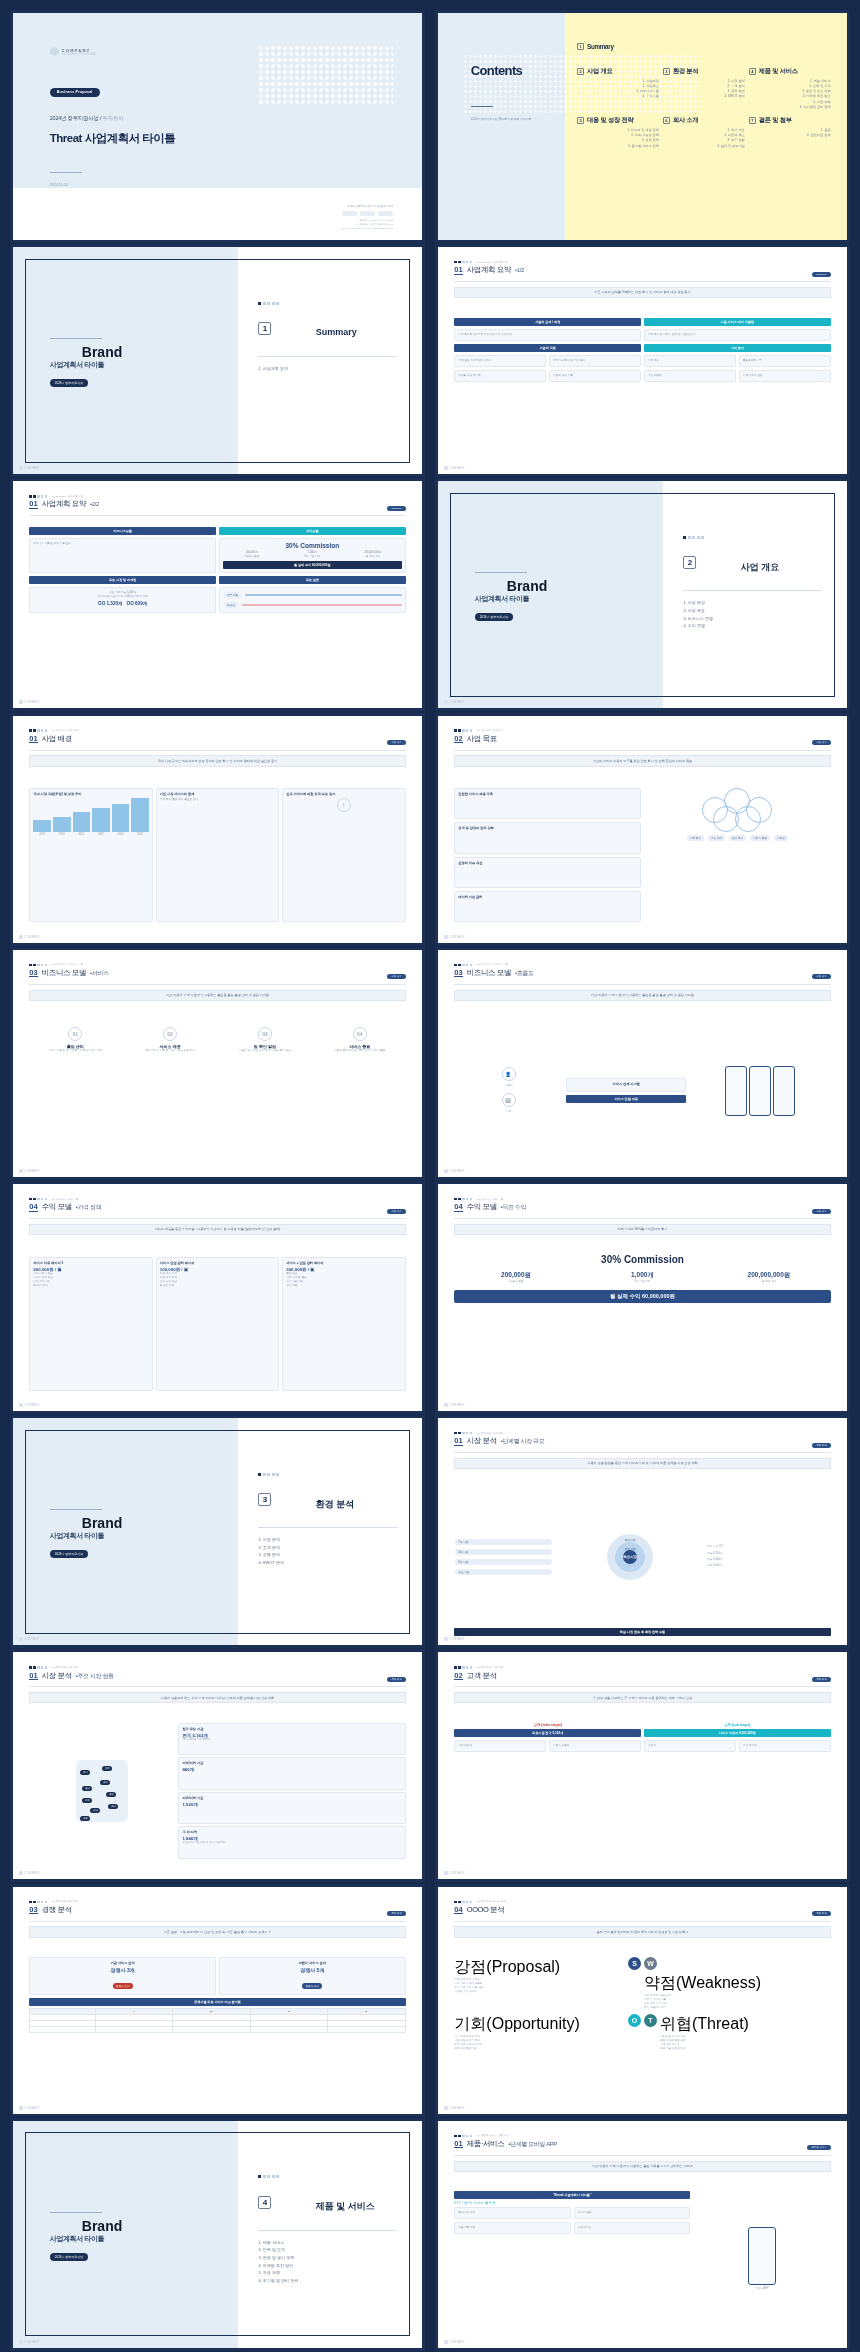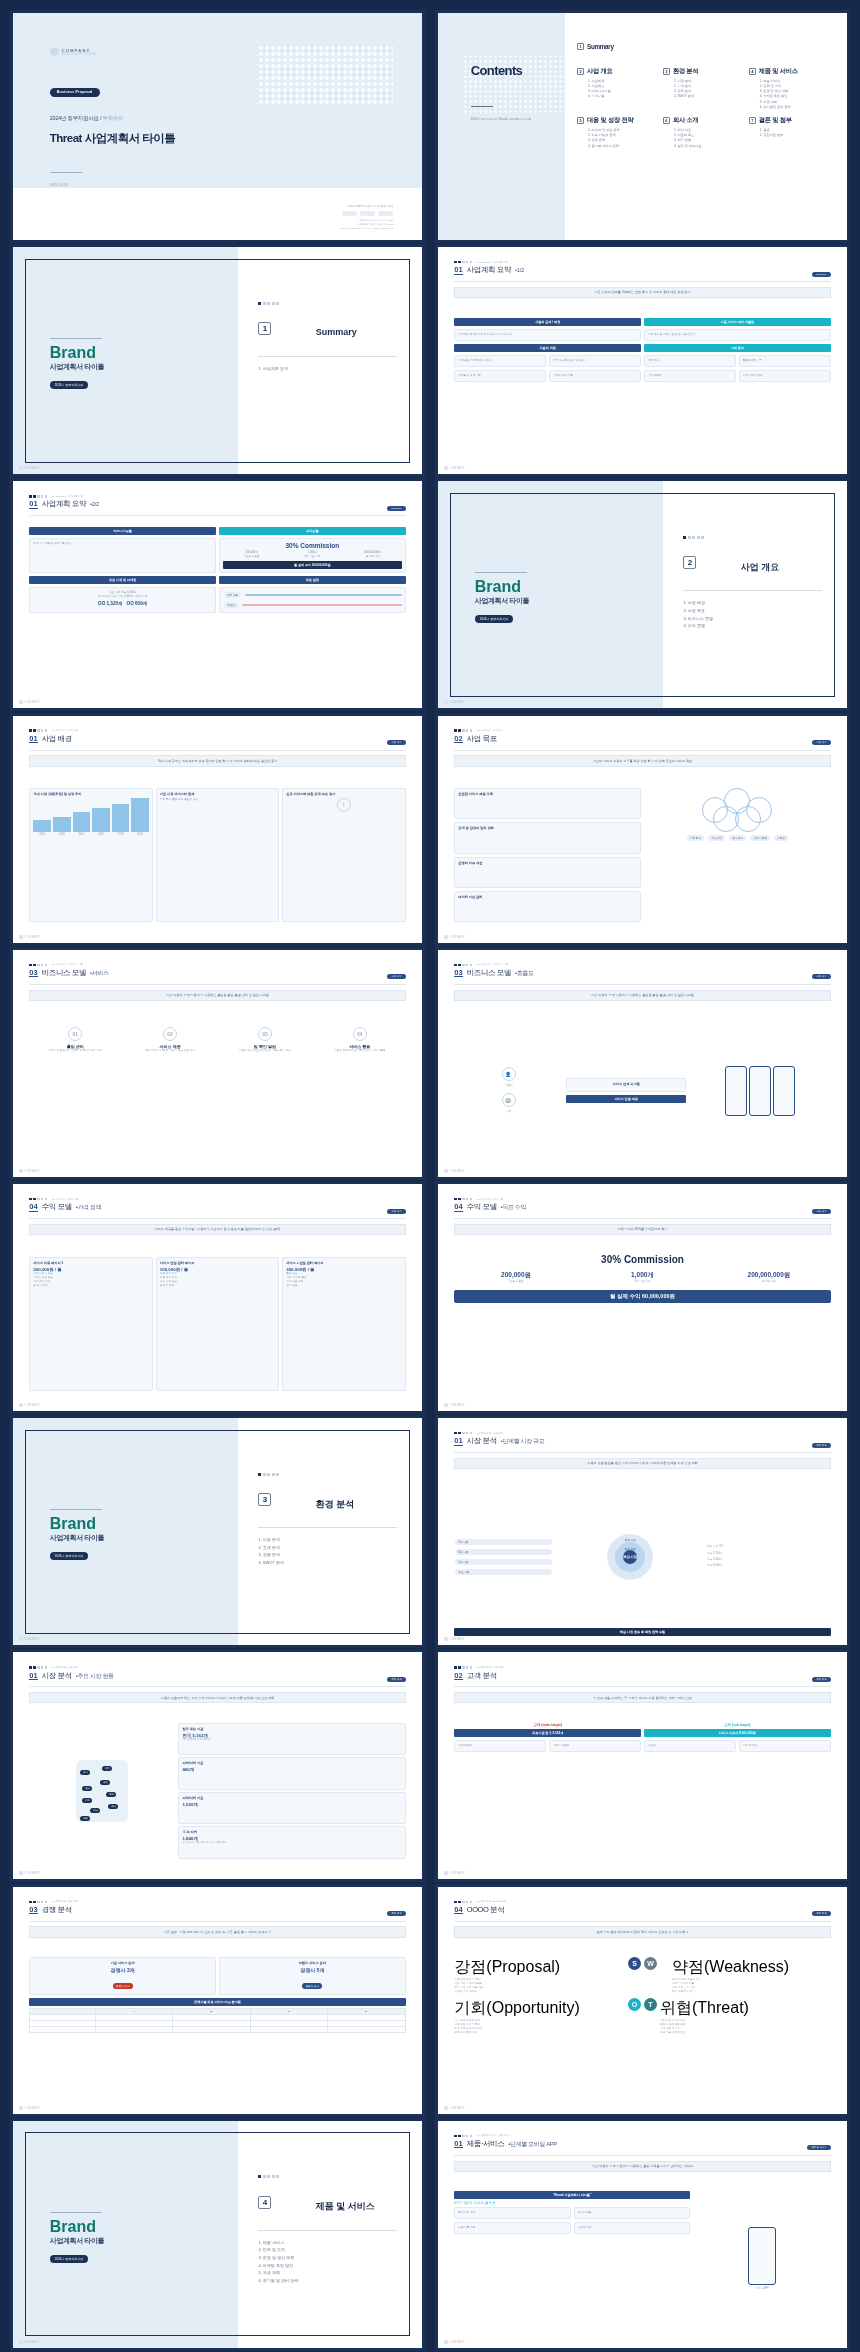--- a/index.html
+++ b/index.html
@@ -49,21 +49,21 @@
   .h1{ position:absolute; left:9%; top:52%; font-size:11.5px; font-weight:700; color:#16294a; letter-spacing:-.5px;}
   .rule{ position:absolute; left:9%; top:70%; width:32px; height:1px; background:#9fb0c4; }
   .dt{ position:absolute; left:9%; top:75%; font-size:3.6px; color:#8b9bb0; }
   .tfoot{ position:absolute; right:7%; bottom:4%; text-align:right; }
   .tfoot .l1{ font-size:3px; color:#8a9ab0; margin-bottom:3px;}
   .tfoot .badges{ display:flex; gap:3px; justify-content:flex-end; margin-bottom:3px;}
   .tfoot .badges i{ display:block; width:15px;height:5px;background:#e7edf4;border-radius:2px;}
   .tfoot .l2{ font-size:2.4px; color:#aab6c6; line-height:1.6;}
 
   
-  .cslide{ background:#ffffff; }
+  .cslide{ background:#fef9c3;text-align:right; }
   .cslide .leftcol{ position:absolute; left:0; top:0; bottom:0; width:31%; background:#e2edf5; }
   .cslide .dots{ position:absolute; left:6%; top:18%; width:58%; height:26%;
      background-image:radial-gradient(#ffffff 38%, transparent 40%); background-size:5px 5px; opacity:.9;}
   .cslide h2{ position:absolute; left:8%; top:22%; font-size:13px; font-weight:700; color:#16294a; letter-spacing:-.6px;}
   .cslide .cl{ position:absolute; left:8%; top:41%; width:22px;height:1.2px;background:#5d6f85;}
   .cslide .cs{ position:absolute; left:8%; top:46%; font-size:2.8px; color:#7e8fa4;}
   .cgrid{ position:absolute; left:34%; right:4%; top:13%; bottom:8%; }
   .crow{ display:grid; grid-template-columns:1fr 1fr 1fr; gap:0 4px; }
   .citem{ margin-bottom:6px; }
   .chead{ display:flex; align-items:center; gap:3px; margin-bottom:2.5px;}
@@ -73,21 +73,21 @@
   .clist{ padding-left:11px; }
   .clist div{ font-size:3.2px; color:#6e7e93; line-height:1.65; }
   .crow1{ margin-bottom:9px;}
 
   
   .dslide{ background:#fff; }
   .dslide .lp{ position:absolute; left:0;top:0;bottom:0;width:55%; background:#e2edf5;}
   .dslide .ib{ position:absolute; left:3%; top:5%; right:3%; bottom:5%; border:1px solid #1b3054;}
   .dslide .ttl{ position:absolute; left:9%; top:40%; }
   .dslide .ttl .ln{ width:52px;height:1px;background:#9fb0c4; margin-bottom:5px;}
-  .dslide .ttl b{ display:block; font-size:16px; color:#0f766e; font-weight:700;}
+  .dslide .ttl b{ display:block; font-size:14px; color:#0f172a; font-weight:700;margin-left:32px;}
   .dslide .ttl s{ display:block; text-decoration:none; font-size:7px; color:#34496a; font-weight:700; letter-spacing:-.4px;}
   .dslide .ttl .tag{ margin-top:4px; display:inline-block; background:#1b3054; color:#fff; font-size:3px; padding:2px 5px; border-radius:6px;}
   .dsq{ position:absolute; left:60%; top:24%; display:flex; gap:1.5px;}
   .dsq i{ width:3px;height:3px;background:#c3d0de;display:block;}
   .dsq i:first-child{ background:#1b3054;}
   .dnum{ position:absolute; left:60%; top:33%; width:13px;height:13px;border:1px solid #6d7e94;border-radius:2px;
      display:flex;align-items:center;justify-content:center;font-size:8px;font-weight:700;color:#16294a;}
   .dttl{ position:absolute; left:74%; top:35%; font-size:9px; font-weight:700; color:#16294a;}
   .dline{ position:absolute; left:60%; top:48%; right:6%; height:1px; background:#d6dee8;}
   .dlist{ position:absolute; left:60%; top:52%; }
@@ -1075,21 +1075,21 @@
         <div style="display:flex;gap:3px;align-items:flex-start;">
           <div style="flex:1">
             <div class="t">강점(Proposal)</div>
             <div class="note">고객 형태 편리 운 확보</div>
             <div class="note">기존 서비스 대비 차별화</div>
             <div class="note">전문 인력 기반 기술 역량</div>
             <div class="note">안정적 운영 노하우</div>
           </div>
           <div class="swotC" style="background:#2b4e86">S</div>
         </div>
-        <div style="display:flex;gap:15px;align-items:flex-start;">
+        <div style="display:flex;gap:3px;align-items:flex-start;flex-direction:column;">
           <div class="swotC" style="background:#6b7b8c">W</div>
           <div style="flex:1">
             <div class="t">약점(Weakness)</div>
             <div class="note">수익 전 초기 자금력 부족</div>
             <div class="note">브랜드 인지도 미흡</div>
             <div class="note">영업 조직 규모 한계</div>
             <div class="note">초기 레퍼런스 부족</div>
           </div>
         </div>
         <div style="display:flex;gap:9px;align-items:flex-start;">

